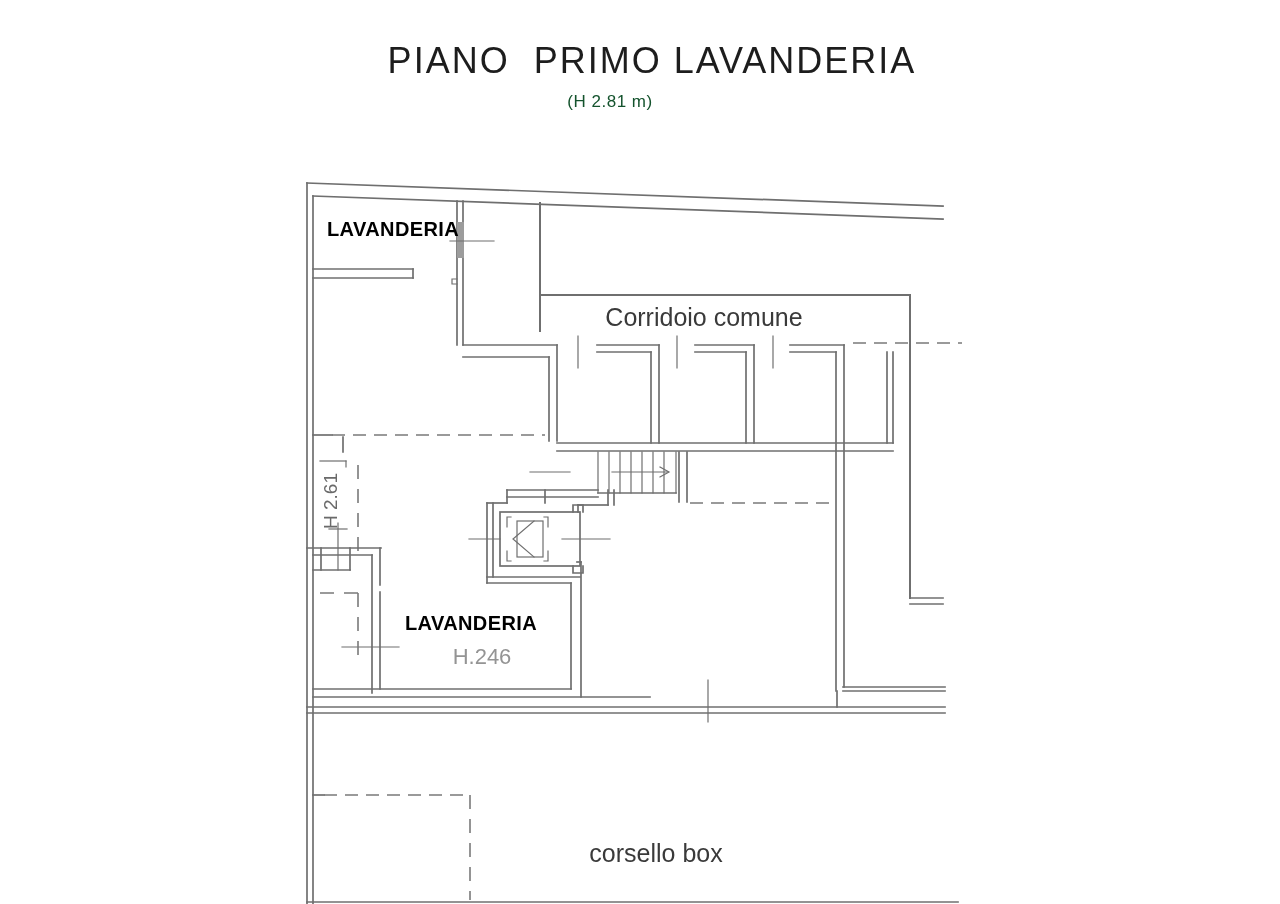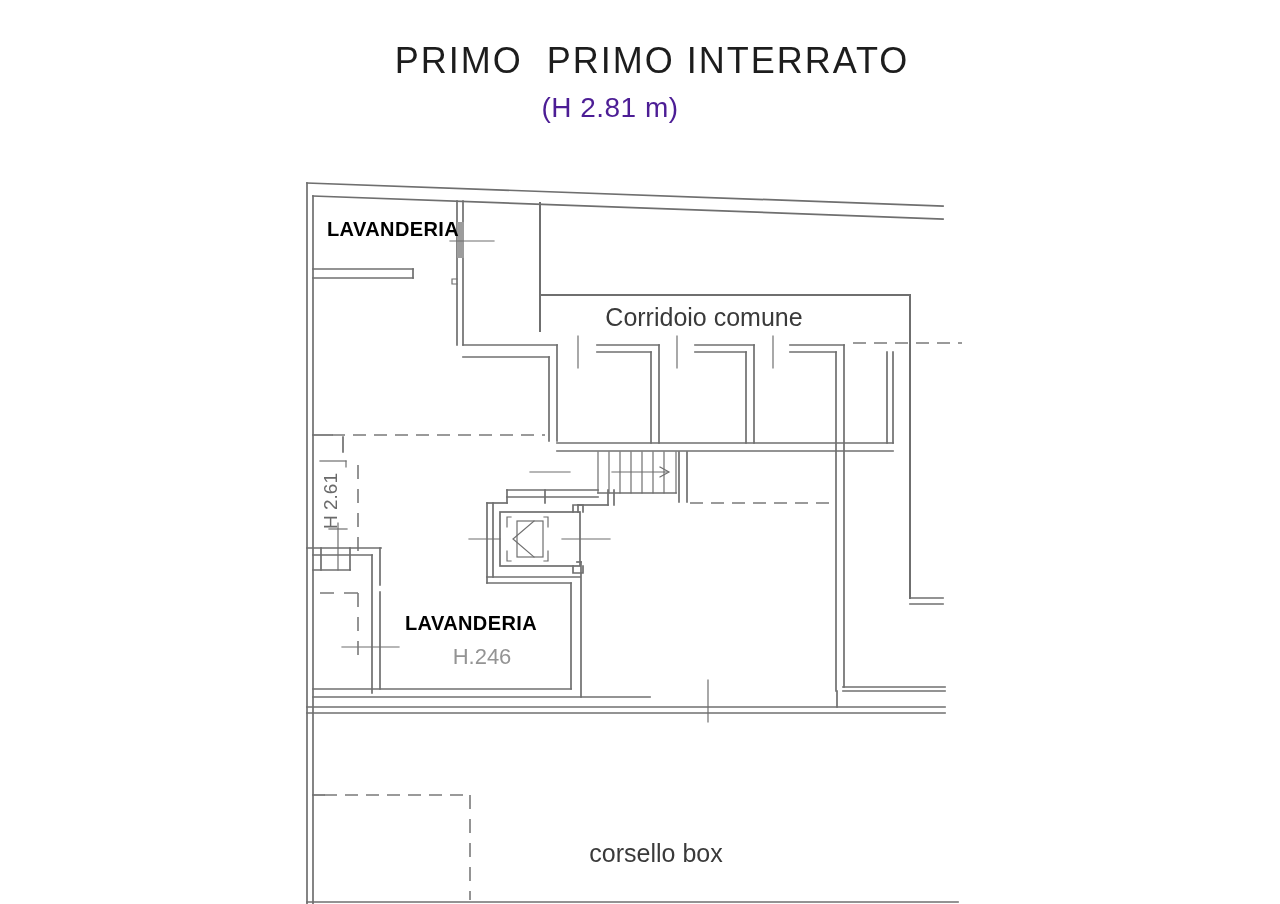--- a/index.html
+++ b/index.html
@@ -2,40 +2,40 @@
 <html><head>
 <meta charset="utf-8">
 <style>
   html,body{margin:0;padding:0;background:#ffffff;}
   body{width:1280px;height:904px;position:relative;overflow:hidden;
        font-family:"Liberation Sans", sans-serif;}
   .page{position:absolute;inset:0;background:#ffffff;}
   .title{position:absolute;top:40px;left:652px;transform:translateX(-50%);
          font-size:36px;letter-spacing:2px;color:#1d1d1d;white-space:pre;}
   .subtitle{position:absolute;top:92px;left:610px;transform:translateX(-50%);
-            font-size:28px;letter-spacing:0.5px;color:#4c1d95;white-space:pre;}
+            font-size:17px;letter-spacing:0.5px;color:#14532d;white-space:pre;}
   svg{position:absolute;top:0;left:0;}
   .wall{stroke:#6f6f6f;stroke-width:1.7;fill:none;stroke-linecap:square;}
   .wall2{stroke:#6f6f6f;stroke-width:2;fill:none;stroke-linecap:square;}
   .thin{stroke:#6f6f6f;stroke-width:1.2;fill:none;stroke-linecap:square;}
   .dash{stroke:#7a7a7a;stroke-width:1.6;fill:none;stroke-dasharray:13 8;stroke-linecap:butt;}
   .dashv{stroke:#7a7a7a;stroke-width:1.6;fill:none;stroke-dasharray:14 10;stroke-linecap:butt;}
   .winfill{fill:#9c9c9c;stroke:none;}
   .lblBold{font-family:"Liberation Sans",sans-serif;font-weight:700;font-size:20px;
            fill:#000000;letter-spacing:0.4px;}
   .lblMid{font-family:"Liberation Sans",sans-serif;font-size:25px;fill:#3a3a3a;}
   .lblLight{font-family:"Liberation Sans",sans-serif;font-size:22px;fill:#949494;}
   .lblRot{font-family:"Liberation Sans",sans-serif;font-size:19px;fill:#6a6a6a;}
 </style>
 </head>
 <body>
 
 <div class="page">
 
-  <div class="title">PRIMO  PRIMO INTERRATO</div>
+  <div class="title">PIANO  PRIMO LAVANDERIA</div>
   <div class="subtitle">(H 2.81 m)</div>
 
   <svg width="1280" height="904" viewBox="0 0 1280 904">
 
     <g>
       <line class="wall" x1="307" y1="183" x2="307" y2="904"></line>
       <line class="wall" x1="313" y1="196" x2="313" y2="904"></line>
       <line class="wall" x1="307" y1="183" x2="943" y2="206"></line>
       <line class="wall" x1="313" y1="196" x2="943" y2="219"></line>
       <line class="wall" x1="307" y1="902" x2="958" y2="902"></line>

